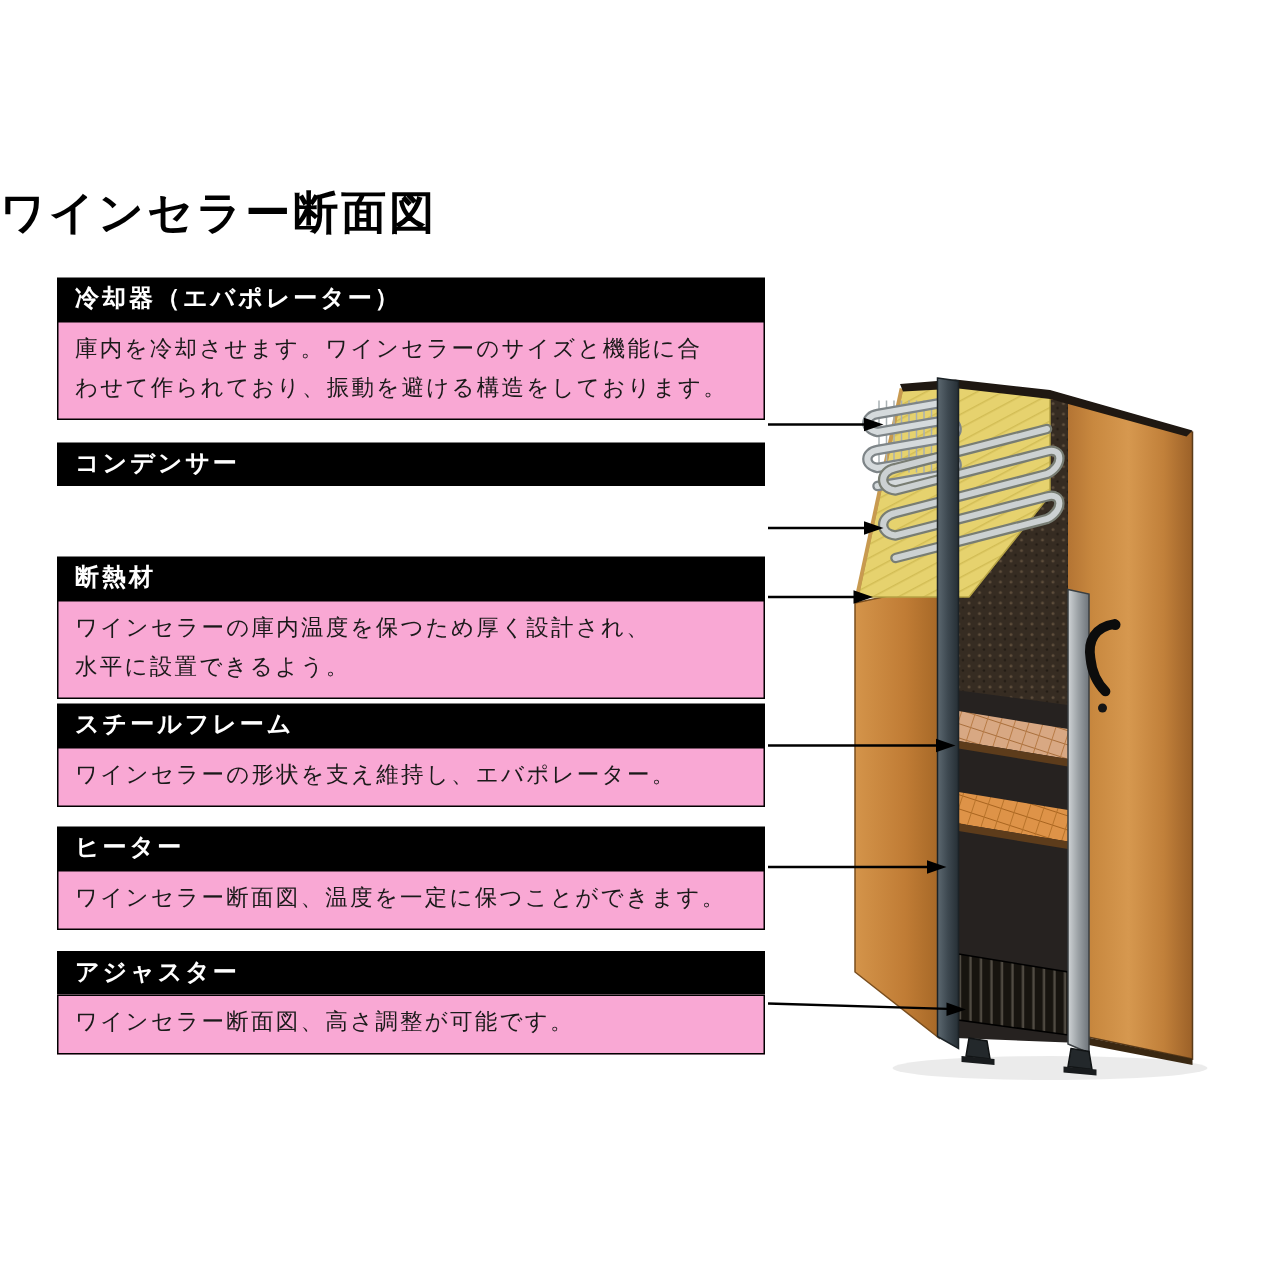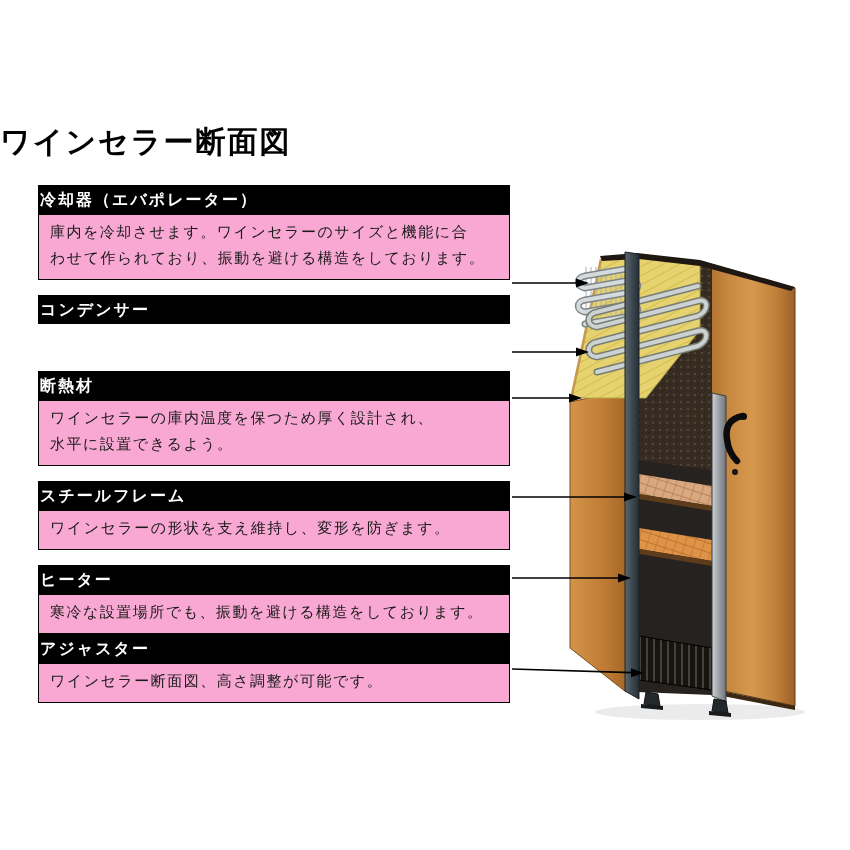--- a/index.html
+++ b/index.html
@@ -9,31 +9,31 @@
   }
   #page-title{
     position:absolute;top:82px;left:0;width:850px;text-align:left;
     font-size:30px;font-weight:bold;color:#000000;letter-spacing:2px;
     font-family:"Liberation Sans",sans-serif;
     margin-top:40px;
   }
   .section{position:absolute;left:38px;width:472px;}
   .section .hdr{
     background:#000;color:#fff;font-size:16px;font-weight:bold;
-    letter-spacing:2px;padding:5px 2px;height:19px;line-height:19px;
+    letter-spacing:2px;padding:5px 12px;height:19px;line-height:19px;
     font-family:"Liberation Sans",sans-serif;
   }
   .section .desc{
     background:#f9a8d4;border:1px solid #000;color:#1a1a1a;
     font-size:15px;letter-spacing:1.5px;line-height:26px;
     padding:6px 11px;white-space:pre-line;
     font-family:Liberation Mono, monospace;
   }
   #sec-0{top:185px;} #sec-1{top:295px;border-radius:23px;} #sec-2{top:371px;border-radius:10px;}
-  #sec-3{top:481px;} #sec-4{top:565px;} #sec-5{top:634px;}
+  #sec-3{top:469px;} #sec-4{top:551px;} #sec-5{top:634px;}
   #diagram-svg{position:absolute;top:0;left:0;}
 </style>
 </head>
 <body>
 
 <div id="stage">
 
   <div id="page-title">ワインセラー断面図</div>
 
   <div class="section" id="sec-0">
@@ -44,25 +44,25 @@
   <div class="section" id="sec-1">
     <div class="hdr">コンデンサー</div>
   </div>
   <div class="section" id="sec-2">
     <div class="hdr">断熱材</div>
     <div class="desc">ワインセラーの庫内温度を保つため厚く設計され、
 水平に設置できるよう。</div>
   </div>
   <div class="section" id="sec-3">
     <div class="hdr">スチールフレーム</div>
-    <div class="desc">ワインセラーの形状を支え維持し、変形を防ぎます。</div>
+    <div class="desc">ワインセラーの形状を支え維持し、エバポレーター。</div>
   </div>
   <div class="section" id="sec-4">
     <div class="hdr">ヒーター</div>
-    <div class="desc">寒冷な設置場所でも、振動を避ける構造をしております。</div>
+    <div class="desc">ワインセラー断面図、温度を一定に保つことができます。</div>
   </div>
   <div class="section" id="sec-5">
     <div class="hdr">アジャスター</div>
     <div class="desc">ワインセラー断面図、高さ調整が可能です。</div>
   </div>
 
   <svg id="diagram-svg" width="850" height="850" viewBox="0 0 850 850">
     <defs>
       <linearGradient id="doorWood" x1="0" y1="0" x2="1" y2="0">
         <stop offset="0" stop-color="#a5662b"></stop>

